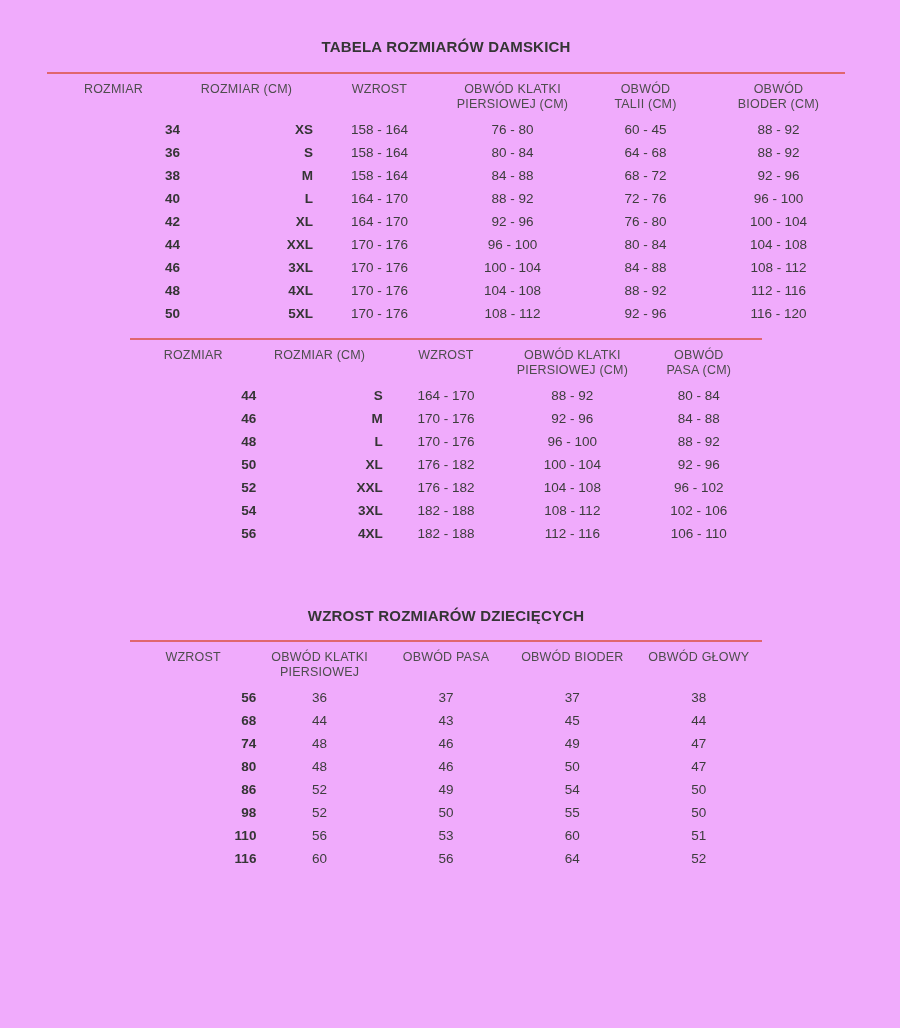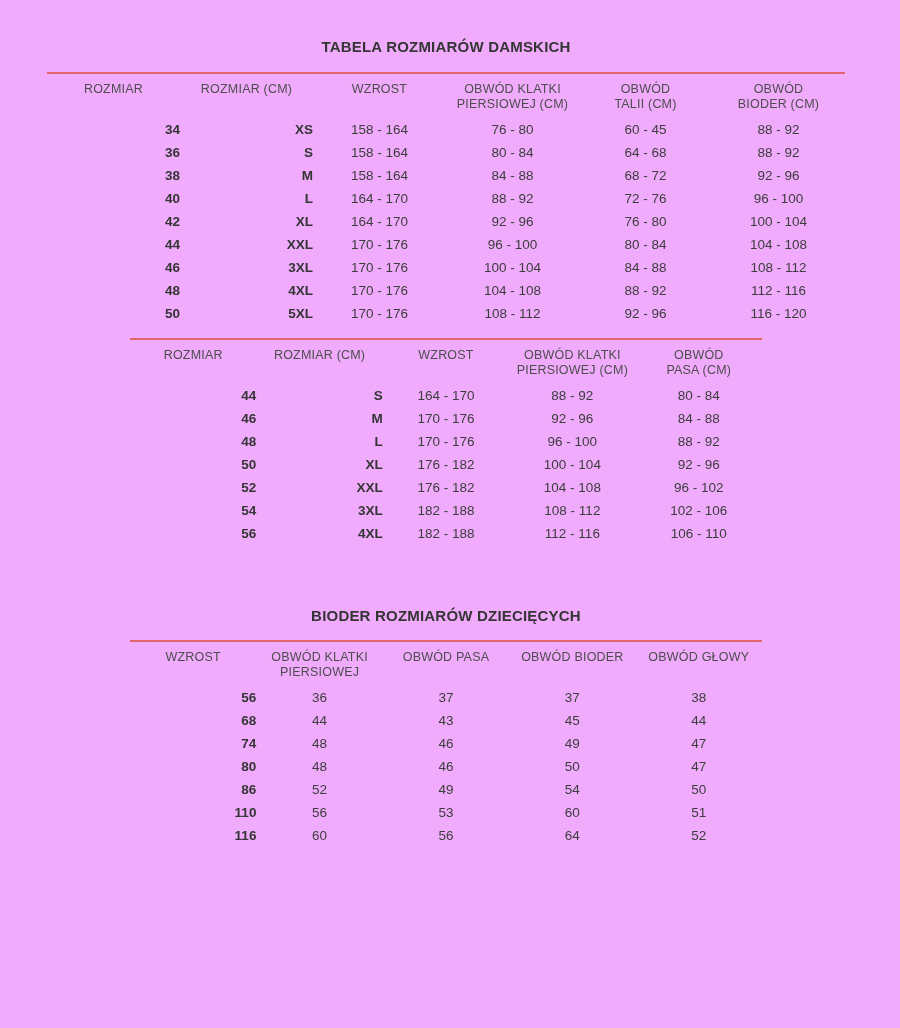--- a/index.html
+++ b/index.html
@@ -221,21 +221,21 @@
             <td class="bold">4XL</td>
             <td>182 - 188</td>
             <td>112 - 116</td>
             <td>106 - 110</td>
           </tr>
         </tbody>
       </table>
   </section>
 
   <section class="size-section kids">
-    <h2 class="table-title">BIODER ROZMIARÓW DZIECIĘCYCH</h2>
+    <h2 class="table-title">WZROST ROZMIARÓW DZIECIĘCYCH</h2>
     <div class="accent-line" style="background: rgb(224, 102, 110);"></div>
     <table class="size-table">
         <thead>
           <tr>
             <th>WZROST</th>
             <th>OBWÓD KLATKI<br>PIERSIOWEJ</th>
             <th>OBWÓD PASA</th>
             <th>OBWÓD BIODER</th>
             <th>OBWÓD GŁOWY</th>
           </tr>
@@ -270,20 +270,27 @@
             <td>47</td>
           </tr>
           <tr>
             <td class="bold">86</td>
             <td>52</td>
             <td>49</td>
             <td>54</td>
             <td>50</td>
           </tr>
           <tr>
+            <td class="bold">98</td>
+            <td>52</td>
+            <td>50</td>
+            <td>55</td>
+            <td>50</td>
+          </tr>
+          <tr>
             <td class="bold">110</td>
             <td>56</td>
             <td>53</td>
             <td>60</td>
             <td>51</td>
           </tr>
           <tr>
             <td class="bold">116</td>
             <td>60</td>
             <td>56</td>

